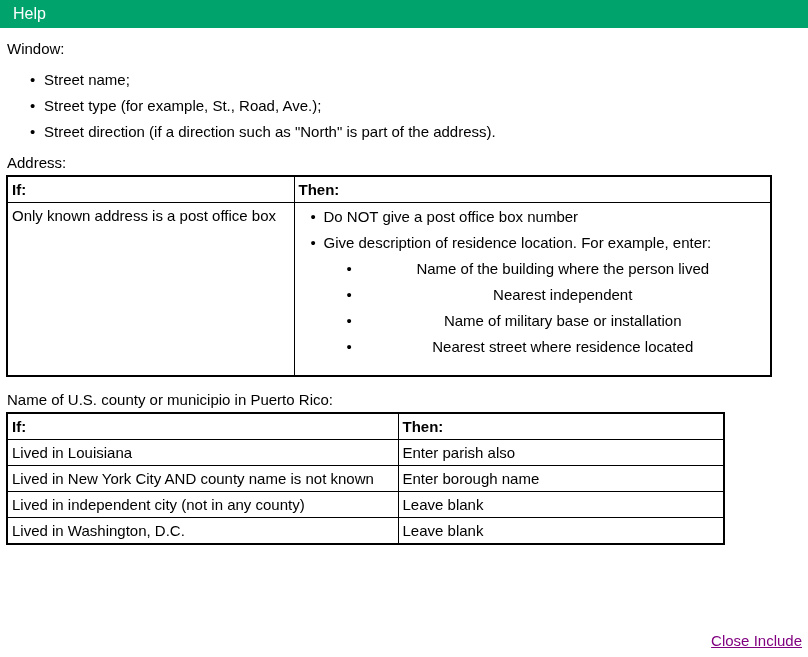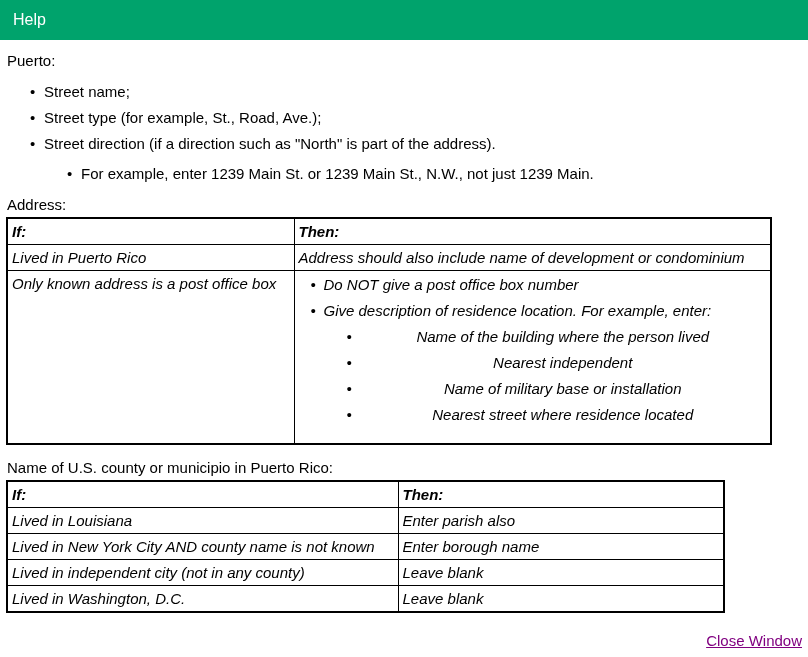--- a/index.html
+++ b/index.html
@@ -8,21 +8,21 @@
     width: 808px;
     height: 657px;
     position: relative;
     overflow: hidden;
     font-family: "Liberation Sans", sans-serif;
     font-size: 15px;
     color: #000000;
   }
   .title-bar {
     background: var(--header-bg, #00A36C);
-    height: 40px;
+    height: 28px;
     display: flex;
     align-items: center;
     padding-left: 13px;
     color: #ffffff;
     font-size: 16px;
   }
   .content { padding: 9px 6px 0 6px; }
   .include-label { margin: 3px 0 14px 1px; }
 
   ul { list-style: none; }
@@ -33,21 +33,20 @@
   .sub-list > li { position: relative; padding-left: 14px; }
 
   .section-heading { font-weight: normal; margin: 14px 0 4px 1px; }
 
   table { border-collapse: collapse; border: 2px solid #000000; }
   th, td {
     border: 1px solid #000000;
     text-align: left;
     vertical-align: top;
     padding: 4px 4px;
-    font-style: italic;
   }
   th { font-weight: bold; }
 
   .address-table { width: 766px; }
   .address-table .col-if { width: 287px; }
   .county-table { width: 719px; }
   .county-table .col-if { width: 391px; }
 
   .cell-list { margin: 1px 0 2px 12px; }
   .cell-list > li { position: relative; padding-left: 13px; margin-bottom: 9px; }
@@ -66,46 +65,37 @@
 </style>
 </head>
 <body>
 
 <div class="title-bar">
   <span>Help</span>
 </div>
 
 <div class="content">
 
-  <div class="include-label">Puerto:</div>
+  <div class="include-label">Window:</div>
 
   <ul class="main-list">
     <li class="bullet">Street name;</li>
     <li class="bullet">Street type (for example, St., Road, Ave.);</li>
     <li class="bullet">
       <span>Street direction (if a direction such as "North" is part of the address).</span>
-      <ul class="sub-list">
-        <li class="bullet">
-          <span>For example, enter 1239 Main St. or 1239 Main St., N.W., not just 1239 Main.</span>
-        </li>
-      </ul>
     </li>
   </ul>
 
   <div class="section-heading">Address:</div>
 
   <table class="address-table">
     <tbody>
         <tr>
       <th class="col-if">If:</th>
       <th>Then:</th>
-    </tr>
-    <tr>
-      <td>Lived in Puerto Rico</td>
-      <td>Address should also include name of development or condominium</td>
     </tr>
     <tr>
       <td>Only known address is a post office box</td>
       <td>
         <ul class="cell-list">
           <li class="bullet">
             <span>Do NOT give a post office box number</span>
           </li>
           <li class="bullet">
             <span>Give description of residence location. For example, enter:</span>
@@ -152,13 +142,13 @@
     </tr>
     <tr>
       <td>Lived in Washington, D.C.</td>
       <td>Leave blank</td>
     </tr>
   </tbody>
     </table>
 
 </div>
 
-<a href="#" class="close-link">Close Window</a>
+<a href="#" class="close-link">Close Include</a>
 
 </body></html>

